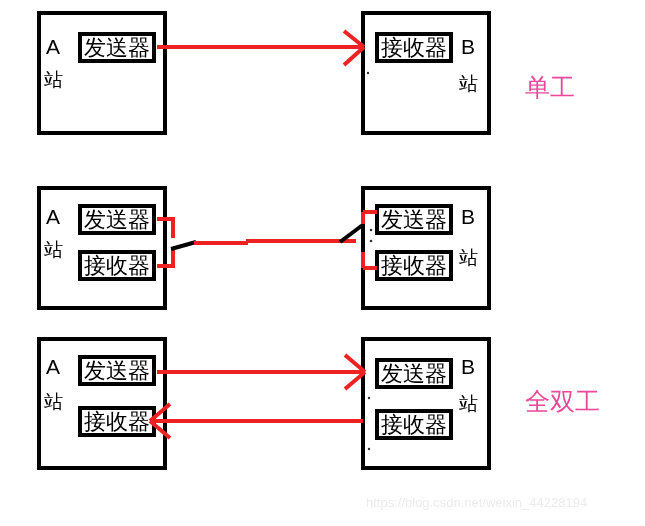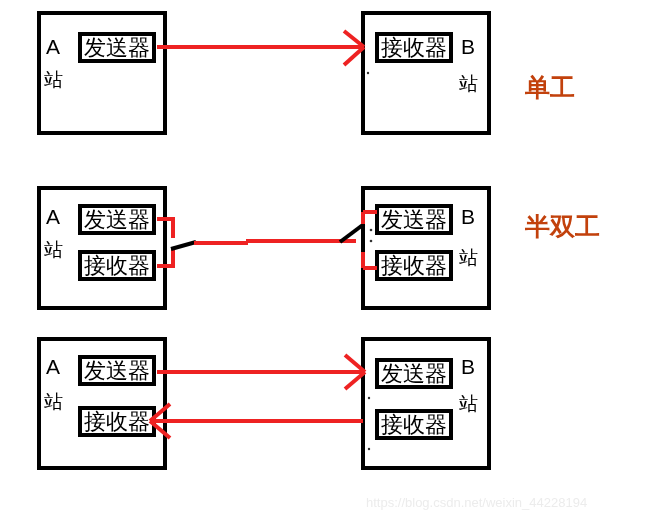--- a/index.html
+++ b/index.html
@@ -45,22 +45,22 @@
   .station-zhan {
     position: absolute;
     font-size: 19px;
     color: #000000;
     line-height: 1;
     white-space: nowrap;
   }
   .mode-label {
     position: absolute;
     font-size: 25px;
-    font-weight: bold;
-    color: #c2410c;
+    font-weight: normal;
+    color: #ec4899;
     line-height: 1;
     white-space: nowrap;
     text-align: center;
   }
   .watermark {
     position: absolute;
     left: 366px;
     top: 496px;
     font-size: 13px;
     color: #ececec;
@@ -98,34 +98,34 @@
   <div class="station-zhan" style="left:44px; top:240px;">站</div>
   <div class="unit" style="left:78px; top:204px; width:78px; height:31px;">发送器</div>
   <div class="unit" style="left:78px; top:250px; width:78px; height:31px;">接收器</div>
 
   <div class="station" style="left:361px; top:186px; width:130px; height:124px;"></div>
   <div class="station-letter" style="left:461px; top:206px;">B</div>
   <div class="station-zhan" style="left:459px; top:248px;">站</div>
   <div class="unit" style="left:375px; top:204px; width:78px; height:31px;">发送器</div>
   <div class="unit" style="left:375px; top:250px; width:78px; height:31px;">接收器</div>
 
-  <div class="mode-label" style="left:525px; top:214px;">半双工</div>
 
   <div class="station" style="left:37px; top:337px; width:130px; height:133px;"></div>
   <div class="station-letter" style="left:46px; top:356px;">A</div>
   <div class="station-zhan" style="left:44px; top:392px;">站</div>
   <div class="unit" style="left:78px; top:355px; width:78px; height:31px;">发送器</div>
   <div class="unit" style="left:78px; top:406px; width:78px; height:31px;">接收器</div>
 
   <div class="station" style="left:361px; top:337px; width:130px; height:133px;"></div>
   <div class="station-letter" style="left:461px; top:356px;">B</div>
   <div class="station-zhan" style="left:459px; top:394px;">站</div>
   <div class="unit" style="left:375px; top:358px; width:78px; height:31px;">发送器</div>
   <div class="unit" style="left:375px; top:409px; width:78px; height:31px;">接收器</div>
 
+  <div class="mode-label" style="left:525px; top:389px;">全双工</div>
 
   <svg class="overlay" viewBox="0 0 645 526">
 
     <g>
       <line x1="157" y1="47" x2="362" y2="47" stroke="#ee2222" stroke-width="4"></line>
       <line x1="344" y1="31" x2="364" y2="47" stroke="#ee2222" stroke-width="4"></line>
       <line x1="344" y1="65" x2="364" y2="47" stroke="#ee2222" stroke-width="4"></line>
       <circle cx="368" cy="73" r="1.2" fill="#333333"></circle>
     </g>
 

